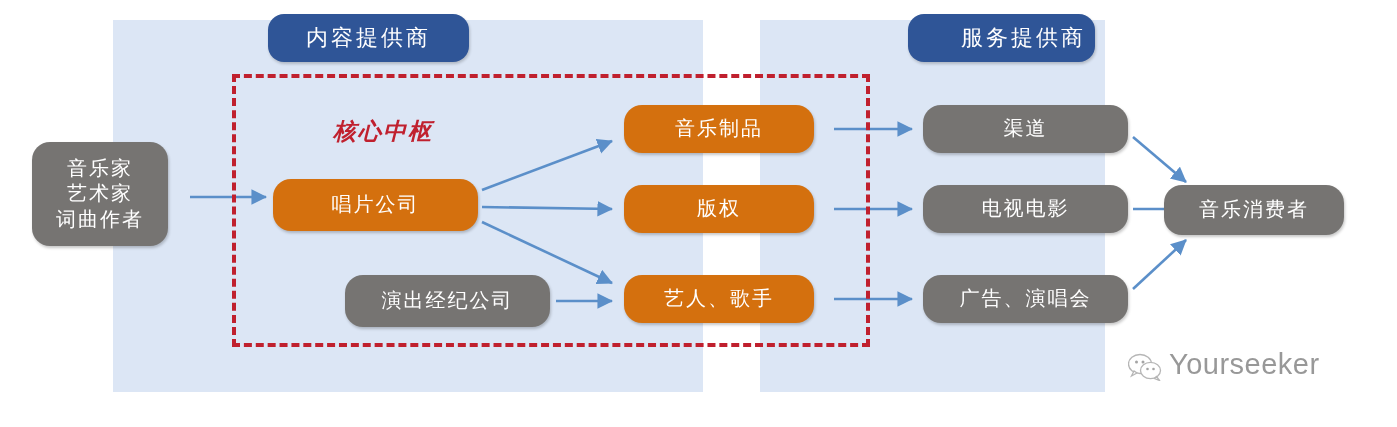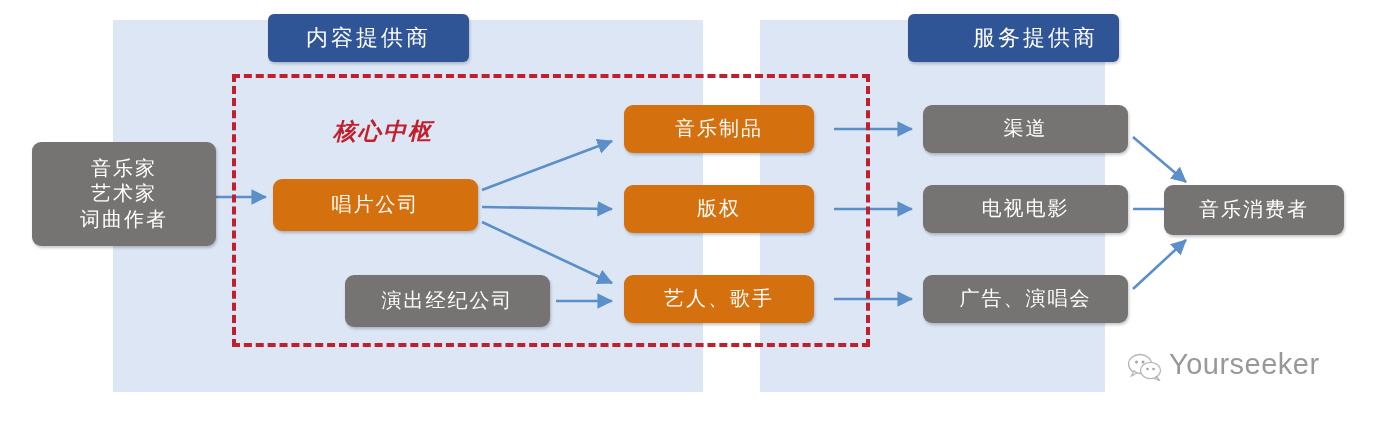--- a/index.html
+++ b/index.html
@@ -42,41 +42,41 @@
   }
 
   
   .node {
     position: absolute;
     box-sizing: border-box;
     display: flex;
     flex-direction: column;
     align-items: center;
     justify-content: center;
-    border-radius: 9px;
+    border-radius: 18px;
     color: #ffffff;
     font-size: 20px;
     letter-spacing: 2px;
     text-align: center;
     line-height: 1.28;
     box-shadow: 1px 2px 3px rgba(0,0,0,0.22);
   }
   .node.gray   { background: #767472; justify-content: center; }
   .node.orange { background: #d4700e; }
 
   
   .header-pill {
     position: absolute;
     box-sizing: border-box;
     display: flex;
     align-items: center;
     justify-content: center;
     background: #2f5597;
     color: #ffffff;
-    border-radius: 6px;
+    border-radius: 16px;
     font-size: 22px;
     letter-spacing: 3px;
     box-shadow: 1px 2px 3px rgba(0,0,0,0.2);
   }
 
   
   #core-label {
     position: absolute;
     left: 333px; top: 116px;
     color: #c0202e;
@@ -96,33 +96,33 @@
     gap: 7px;
     opacity: 0.62;
   }
   #watermark .wm-text {
     color: #5a5a5a;
     font-size: 29px;
     letter-spacing: 0.5px;
   }
 
   
-  #node-creators   { left: 32px;  top: 142px; width: 184px; height: 104px; }
+  #node-creators   { left: 32px;  top: 142px; width: 136px; height: 104px; }
   #node-label      { left: 273px; top: 179px; width: 205px; height: 52px; }
   #node-agency     { left: 345px; top: 275px; width: 205px; height: 52px; }
   #node-products   { left: 624px; top: 105px; width: 190px; height: 48px; }
   #node-copyright  { left: 624px; top: 185px; width: 190px; height: 48px; }
   #node-artists    { left: 624px; top: 275px; width: 190px; height: 48px; }
   #node-channels   { left: 923px; top: 105px; width: 205px; height: 48px; }
   #node-tvfilm     { left: 923px; top: 185px; width: 205px; height: 48px; }
   #node-adconcert  { left: 923px; top: 275px; width: 205px; height: 48px; }
   #node-consumers  { left: 1164px;top: 185px; width: 180px; height: 50px; }
 
   #header-content { left: 268px; top: 14px; width: 201px; height: 48px; }
-  #header-service { left: 908px; top: 14px; width: 211px; height: 48px; padding-left: 44px; }
+  #header-service { left: 908px; top: 14px; width: 187px; height: 48px; padding-left: 44px; }
 </style>
 </head>
 <body>
 
 <div id="canvas">
 
   <div class="band" id="band-left"></div>
   <div class="band" id="band-right"></div>
 
   <svg id="connectors" viewBox="0 0 1397 427" xmlns="http://www.w3.org/2000/svg">

